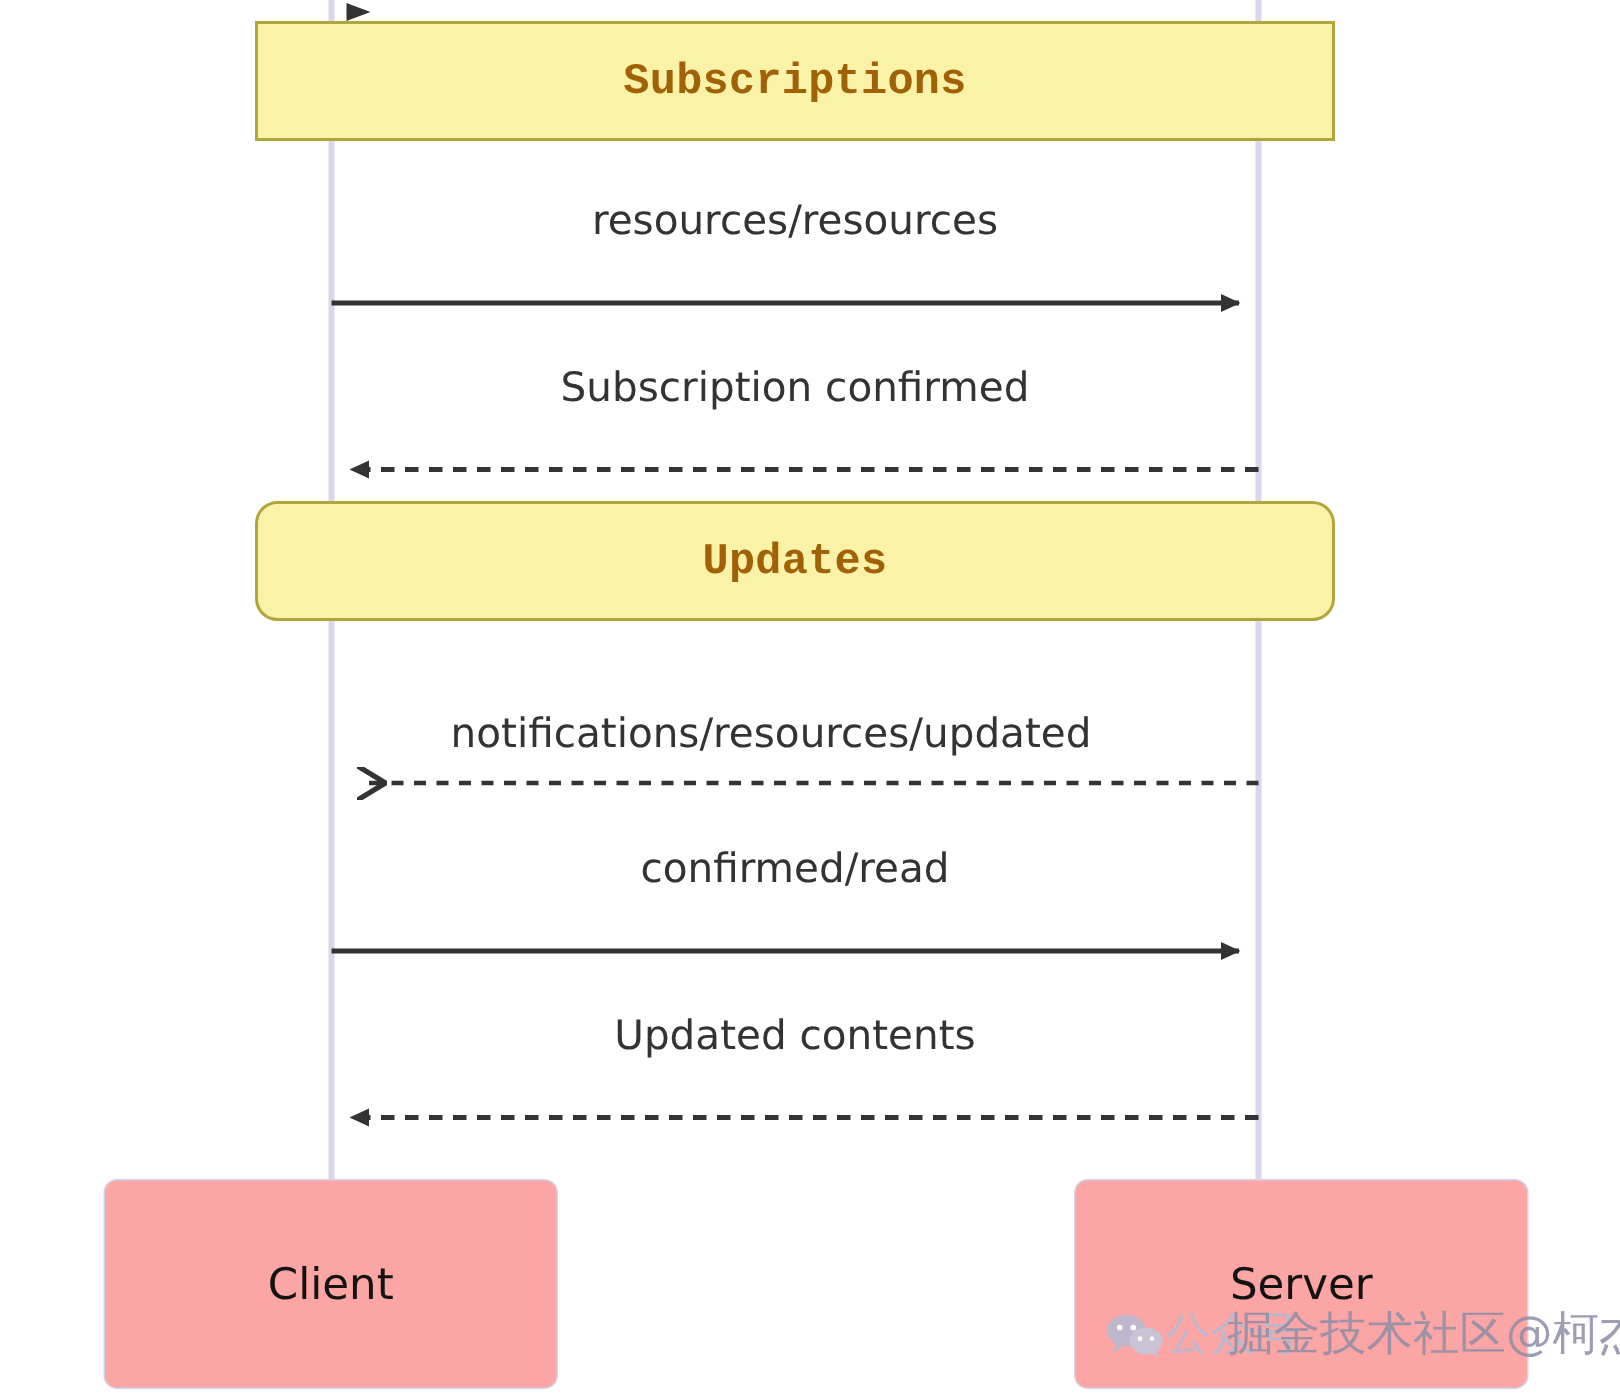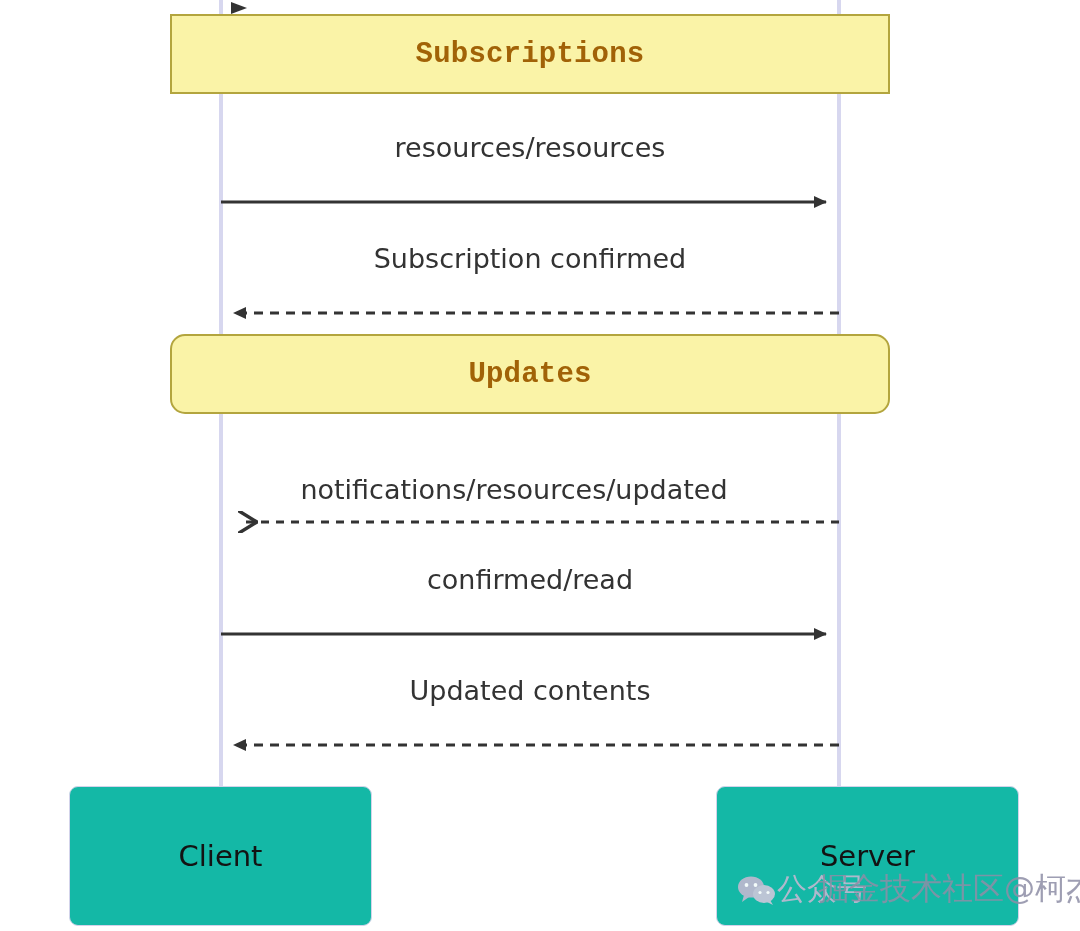--- a/index.html
+++ b/index.html
@@ -59,21 +59,21 @@
     text-align: center;
     font-family: "DejaVu Sans", sans-serif;
     font-size: 27px;
     color: #333333;
     white-space: nowrap;
     letter-spacing: 0px;
   }
   
   .participant {
     position: absolute;
-    background: #14b8a6;
+    background: #fca5a5;
     border: 1.5px solid #d3d3ea;
     border-radius: 9px;
     box-sizing: border-box;
     display: flex;
     align-items: center;
     justify-content: center;
   }
   .participant .participant-label {
     font-family: "DejaVu Sans", sans-serif;
     font-size: 29px;

